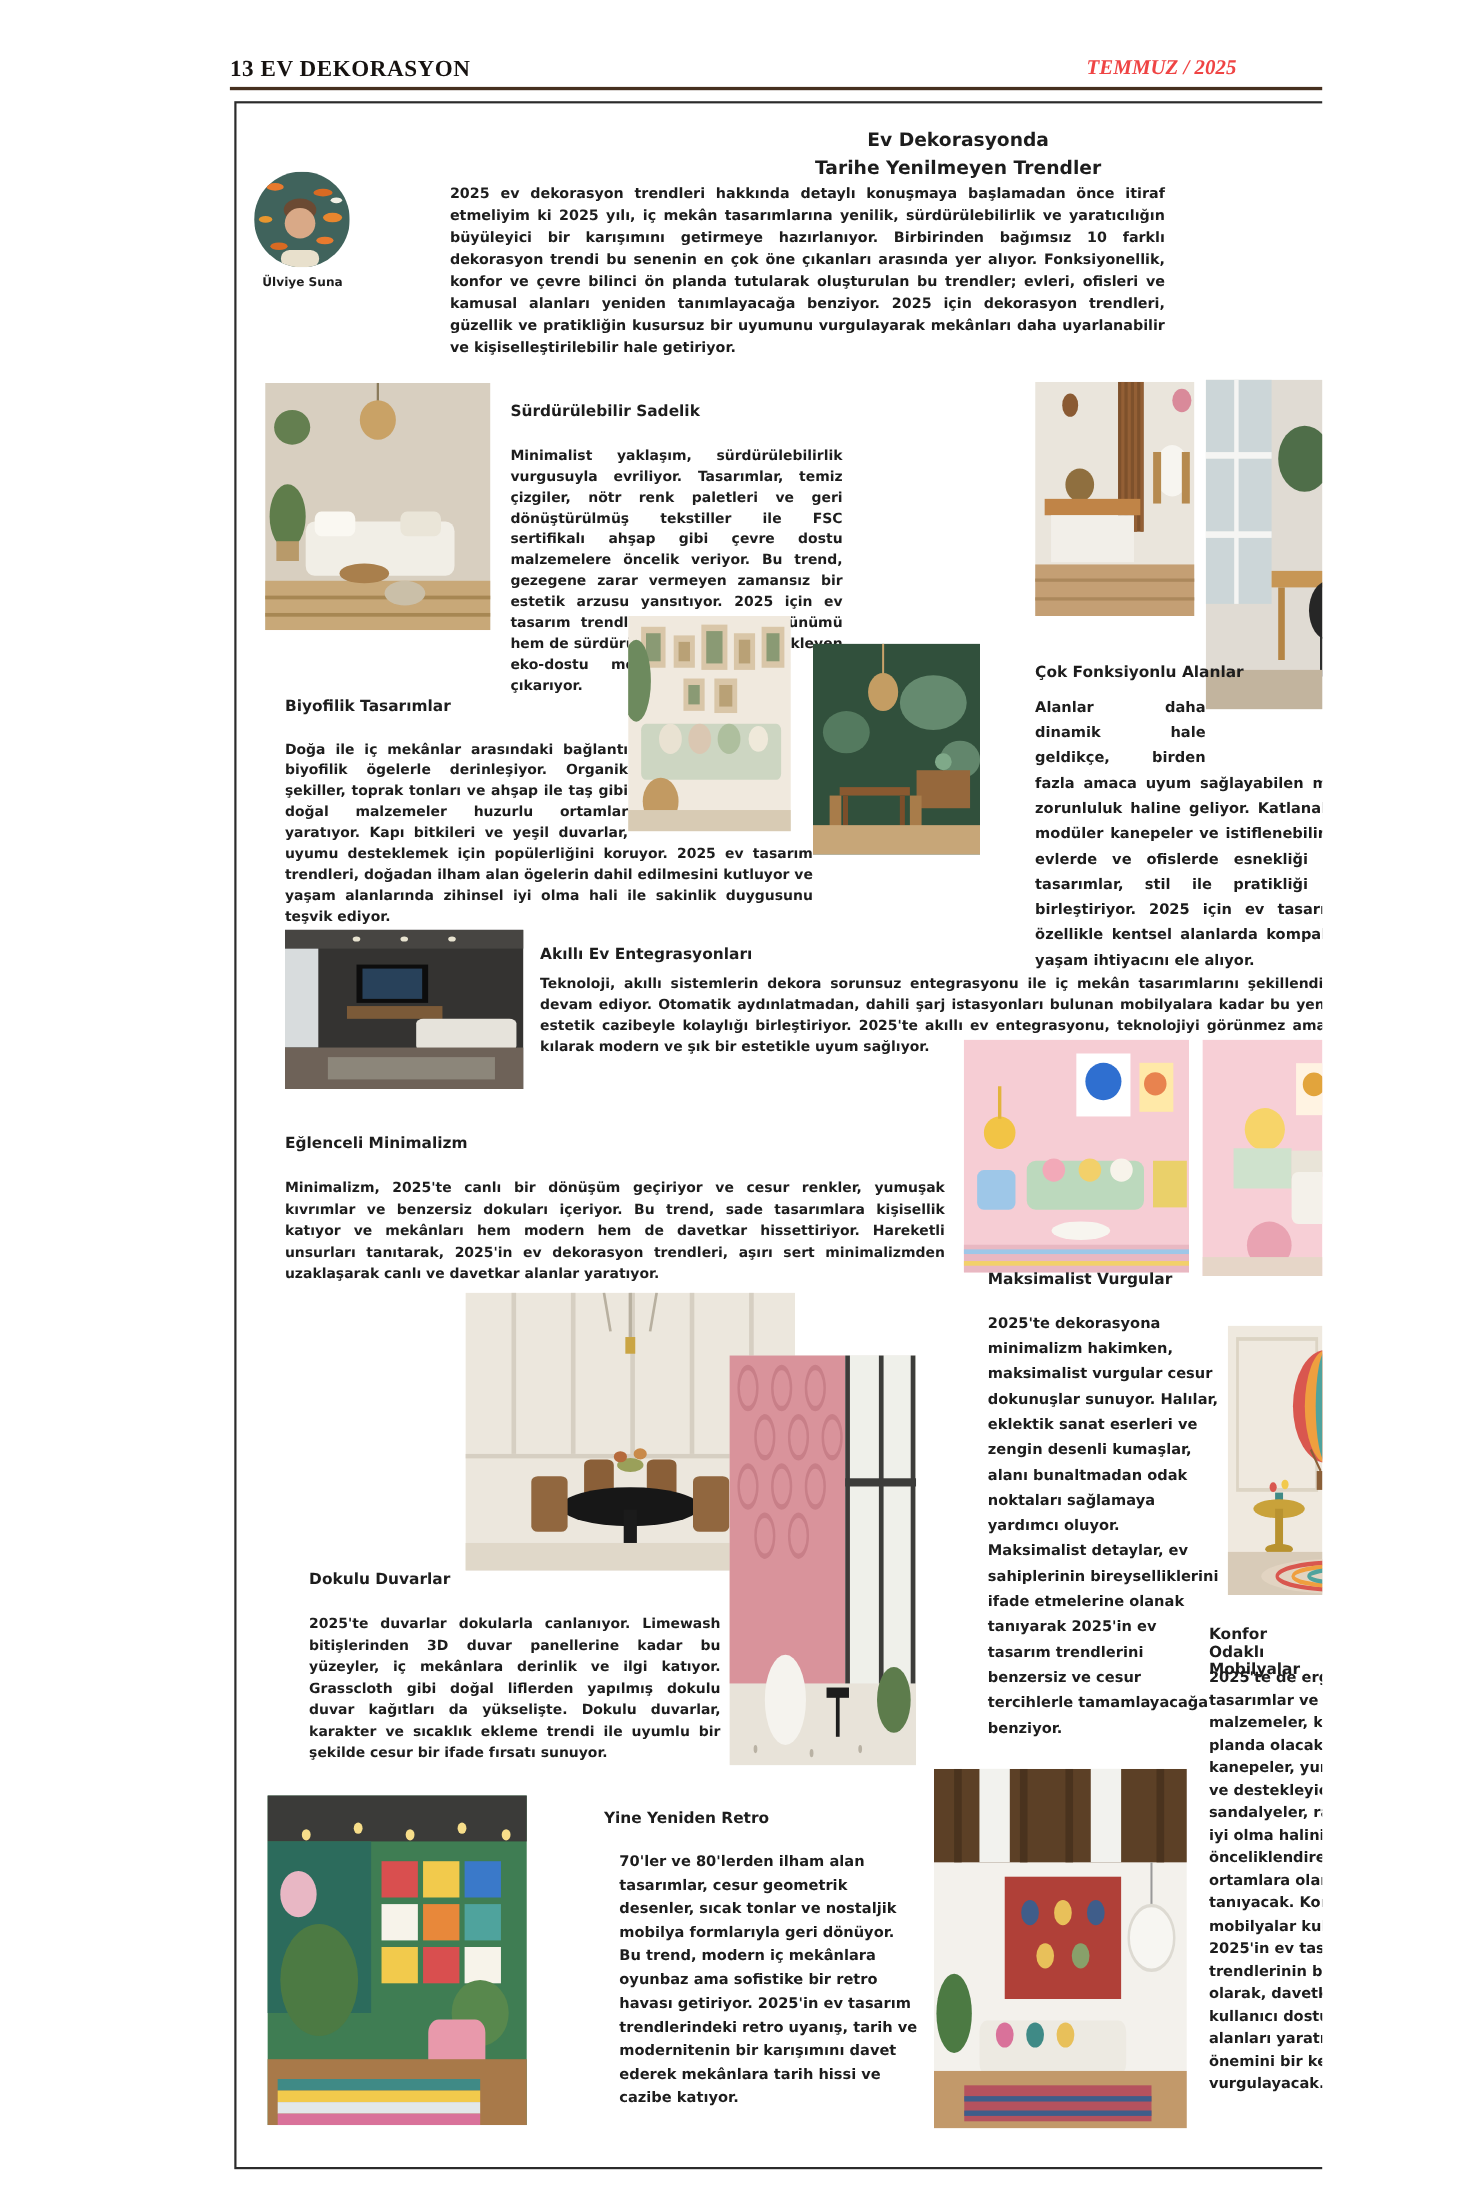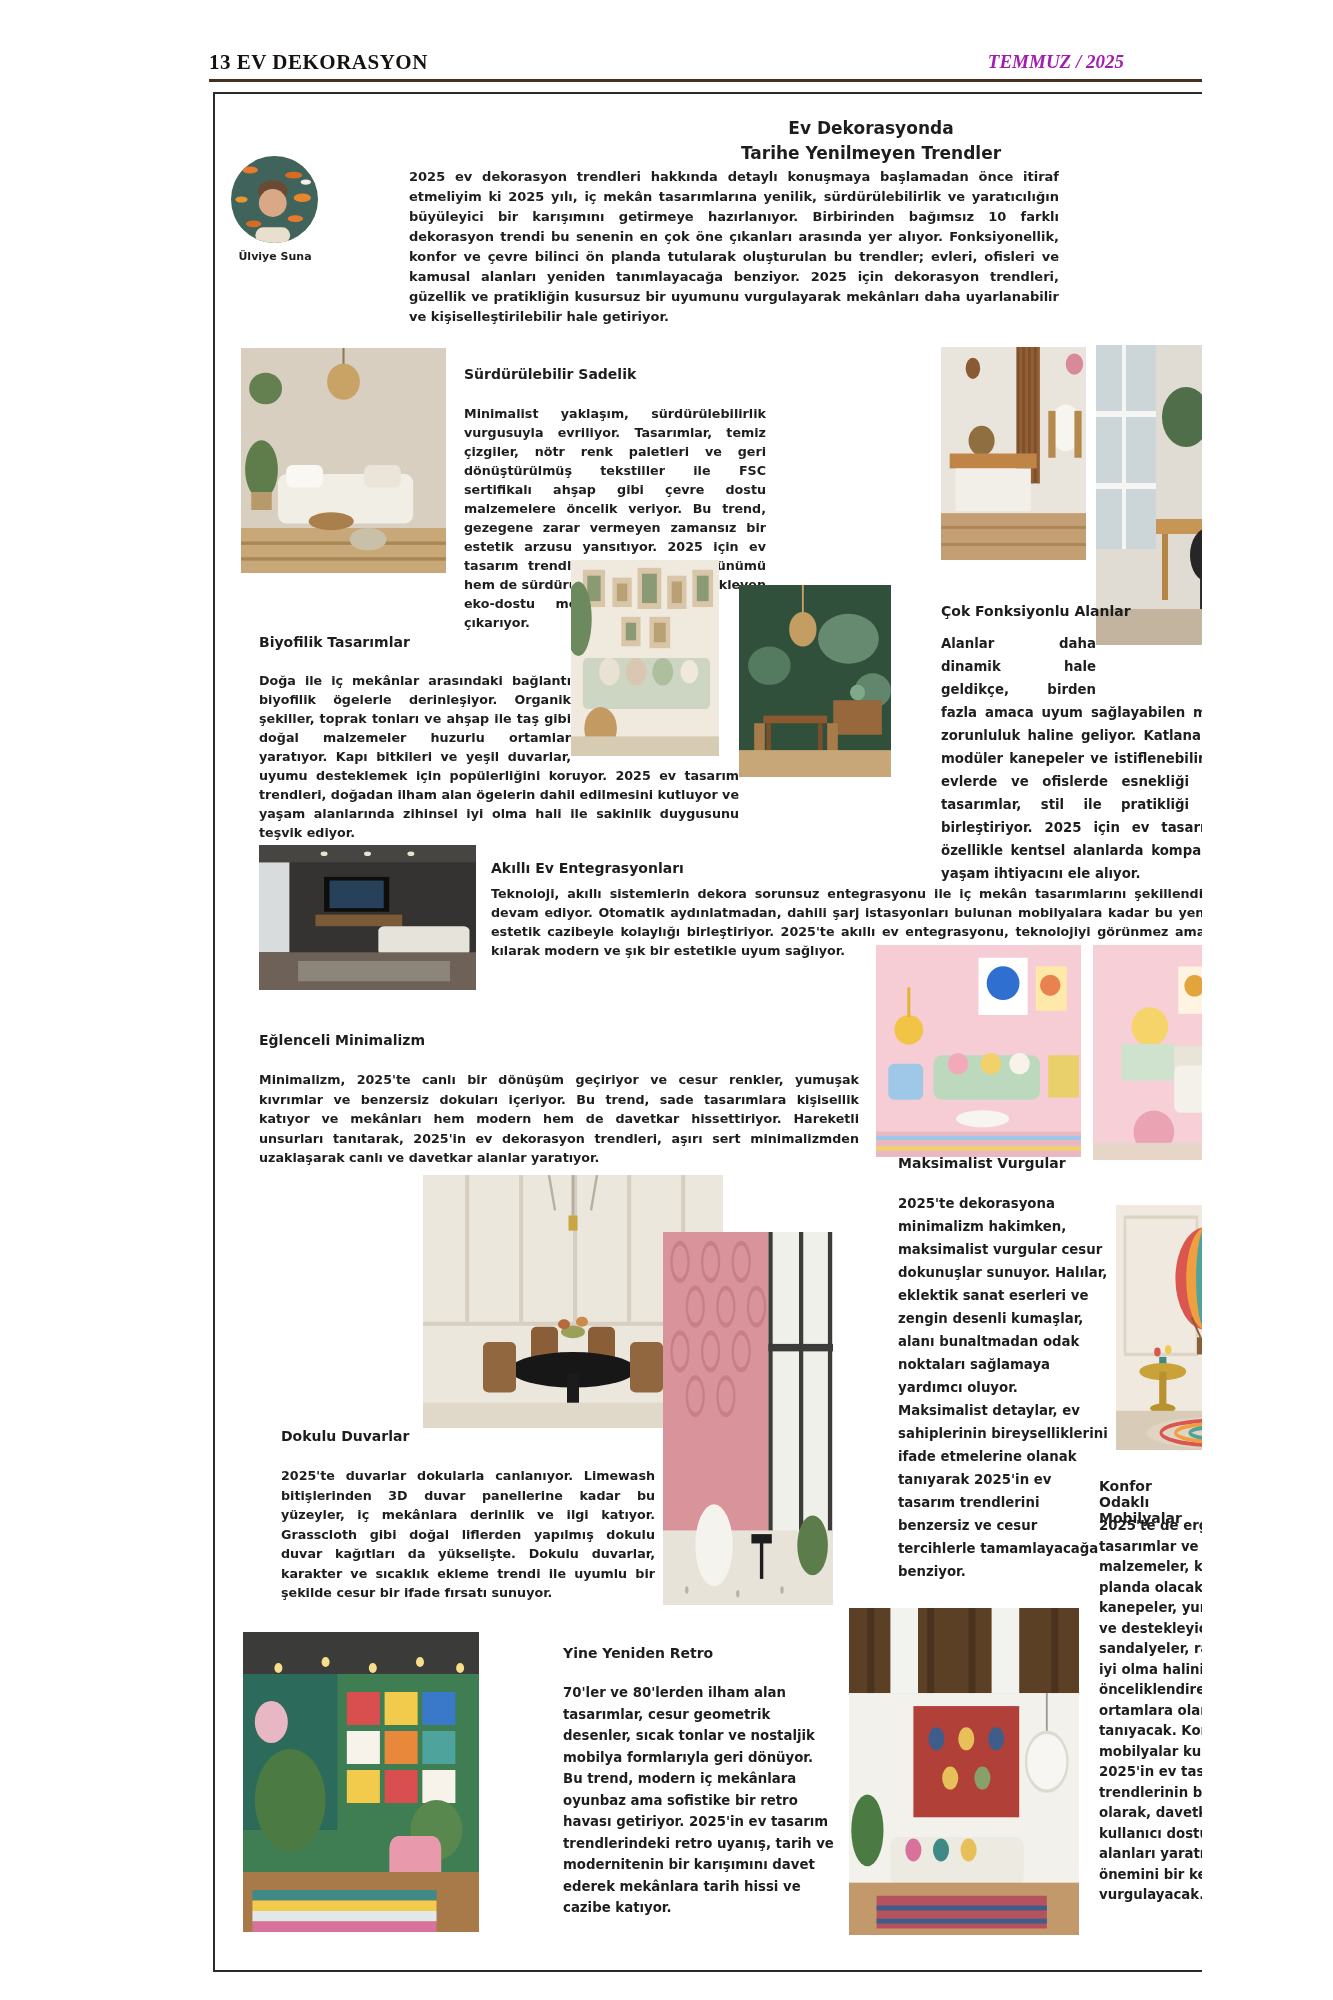--- a/index.html
+++ b/index.html
@@ -1,21 +1,21 @@
 <!DOCTYPE html>
 <html><head>
 <meta charset="utf-8">
 <style>
   html,body{margin:0;padding:0;background:#ffffff;}
   .page{position:relative;width:1071px;height:2000px;margin:0 auto;background:#ffffff;
         font-family:"DejaVu Sans",sans-serif;color:#1d1d1d;overflow:hidden;}
   .abs{position:absolute;}
   
   .mast-left{font-family:"Liberation Serif",serif;font-weight:700;font-size:21px;letter-spacing:.5px;color:#161210;}
-  .mast-right{font-family:"Liberation Serif",serif;font-weight:700;font-style:italic;font-size:19px;color:#a21caf;}
+  .mast-right{font-family:"Liberation Serif",serif;font-weight:700;font-style:italic;font-size:19px;color:#ef4444;}
   .mast-rule{background:#46301f;height:3px;}
   
   .frame{border:2px solid #2b2b2b;background:#fff;}
   
   .title-line{font-size:17px;font-weight:700;text-align:center;line-height:25px;}
   .intro{font-size:13px;font-weight:700;line-height:20px;text-align:justify;}
   .sec-h{font-size:14px;font-weight:700;}
   .sec-p{font-size:12.7px;font-weight:700;line-height:19px;text-align:justify;}
   .sec-p.big{font-size:13.3px;line-height:23px;}
   .sec-p.rag{text-align:left;}
@@ -352,21 +352,21 @@
       <ellipse cx="20" cy="56" rx="15" ry="17" fill="#4c7a43"></ellipse>
       <ellipse cx="82" cy="66" rx="11" ry="10" fill="#58884d"></ellipse>
       <rect x="62" y="68" width="22" height="17" rx="4" fill="#e899ab"></rect>
       <rect y="80" width="100" height="20" fill="#a87949"></rect>
       <rect x="4" y="86" width="78" height="3.5" fill="#3f8a86"></rect>
       <rect x="4" y="89.5" width="78" height="3.5" fill="#f2ca4c"></rect>
       <rect x="4" y="93" width="78" height="3.5" fill="#e2e8ea"></rect>
       <rect x="4" y="96.5" width="78" height="3.5" fill="#d9729a"></rect>
     </svg>
   </div>
-  <div class="abs sec-h" style="left:432px;top:1645px;">Yine Yeniden Retro</div>
+  <div class="abs sec-h" style="left:418px;top:1645px;">Yine Yeniden Retro</div>
   <div class="abs sec-p rag" style="left:432px;top:1682px;width:272px;line-height:21.5px;font-size:13.3px;">70'ler ve 80'lerden ilham alan tasarımlar, cesur geometrik desenler, sıcak tonlar ve nostaljik mobilya formlarıyla geri dönüyor. Bu trend, modern iç mekânlara oyunbaz ama sofistike bir retro havası getiriyor. 2025'in ev tasarım trendlerindeki retro uyanış, tarih ve modernitenin bir karışımını davet ederek mekânlara tarih hissi ve cazibe katıyor.</div>
 
   <div class="abs photo" style="left:718px;top:1608px;width:230px;height:327px;">
     <svg viewBox="0 0 100 100" preserveAspectRatio="none">
       <rect width="100" height="100" fill="#f3f1ec"></rect>
       <rect width="100" height="26" fill="#5c4026"></rect>
       <rect x="8" width="3" height="26" fill="#4a331e"></rect>
       <rect x="34" width="3" height="26" fill="#4a331e"></rect>
       <rect x="52" width="3" height="26" fill="#4a331e"></rect>
       <rect x="88" width="3" height="26" fill="#4a331e"></rect>

